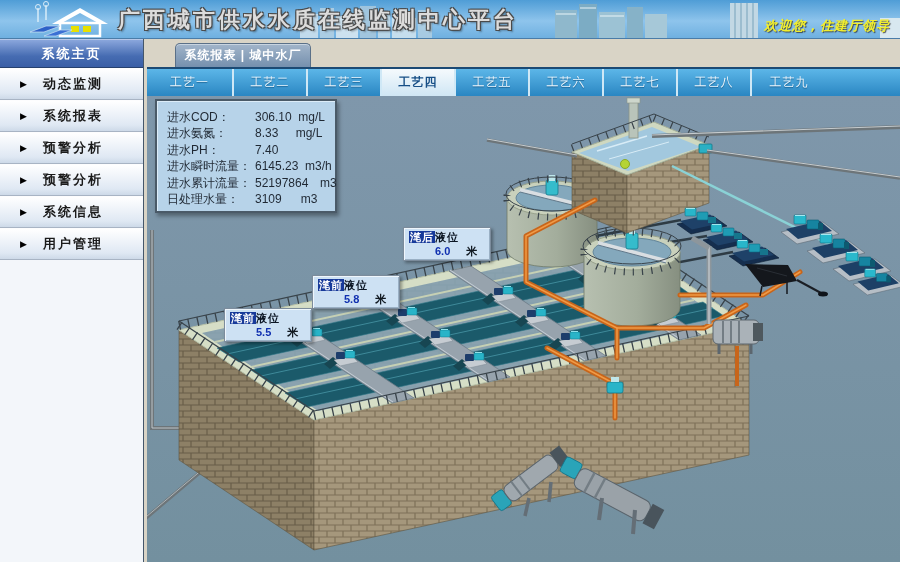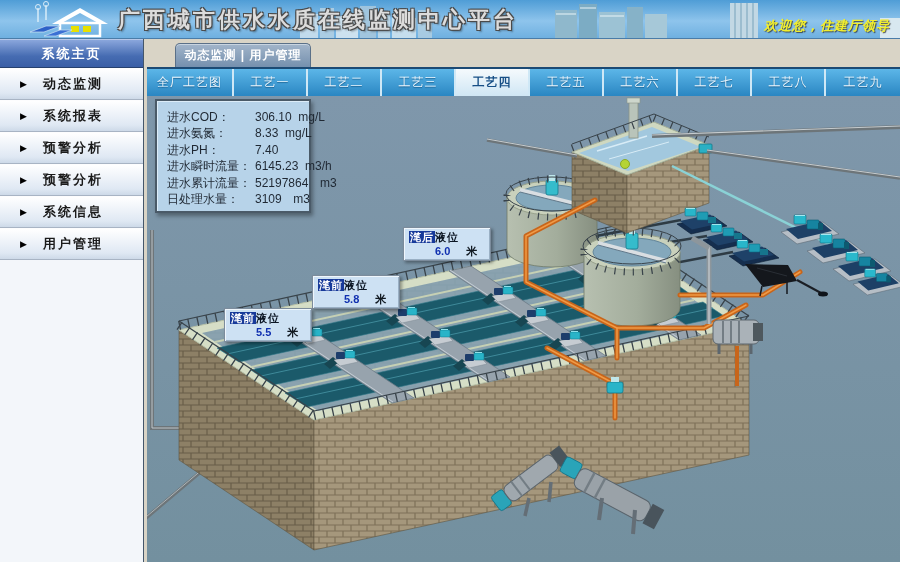--- a/index.html
+++ b/index.html
@@ -47,21 +47,21 @@
   .tab{box-sizing:border-box;width:74px;flex:none;display:flex;align-items:center;justify-content:center;
     border-right:2px solid #cfe8f6;font-size:12px;color:#eef7fd;cursor:pointer;
     text-shadow:0 1px 1px #1a6090;letter-spacing:1px;}
   .tab:first-child{width:87px;}
   .tab:last-child{border-right:none;border-radius:8px;}
   .tab.active{background:linear-gradient(#f5fafd,#cfe6f4);color:#174f86;font-weight:bold;text-shadow:none;}
   
   .scene{flex:1;position:relative;background:#7891a6;overflow:hidden;}
   .scene > svg{position:absolute;left:0;top:0;}
   
-  .panel{position:absolute;left:8px;top:3px;width:156px;height:114px;box-sizing:border-box;
+  .panel{position:absolute;left:8px;top:3px;width:182px;height:114px;box-sizing:border-box;
     background:#b7d3e9;border:2px solid #4a5a68;
     box-shadow:2px 3px 4px rgba(0,0,0,.35),inset 1px 1px 0 #dcecf8;
     padding:8px 6px 0 10px;font-size:12px;color:#1f2833;}
   .prow{display:flex;line-height:16.4px;white-space:nowrap;}
   .prow .plbl{flex:none;}
   .prow.w .plbl{min-width:84px;}
   .prow .pval{margin-left:4px;}
   .prow .punit{margin-left:auto;min-width:40px;text-align:center;}
   
   .lvl{position:absolute;width:88px;height:34px;box-sizing:border-box;
@@ -152,24 +152,23 @@
       <span class="lbl">系统信息</span>
     </div>
     <div class="sb-item">
       <span class="arr">▶</span>
       <span class="lbl">用户管理</span>
     </div>
   </div>
 
   <div class="content">
     <div class="crumb-strip">
-      <div class="crumb-tab">动态监测 | 用户管理</div>
+      <div class="crumb-tab">系统报表 | 城中水厂</div>
     </div>
     <div class="tabbar">
-      <div class="tab">全厂工艺图</div>
       <div class="tab">工艺一</div>
       <div class="tab">工艺二</div>
       <div class="tab">工艺三</div>
       <div class="tab active">工艺四</div>
       <div class="tab">工艺五</div>
       <div class="tab">工艺六</div>
       <div class="tab">工艺七</div>
       <div class="tab">工艺八</div>
       <div class="tab">工艺九</div>
     </div>

